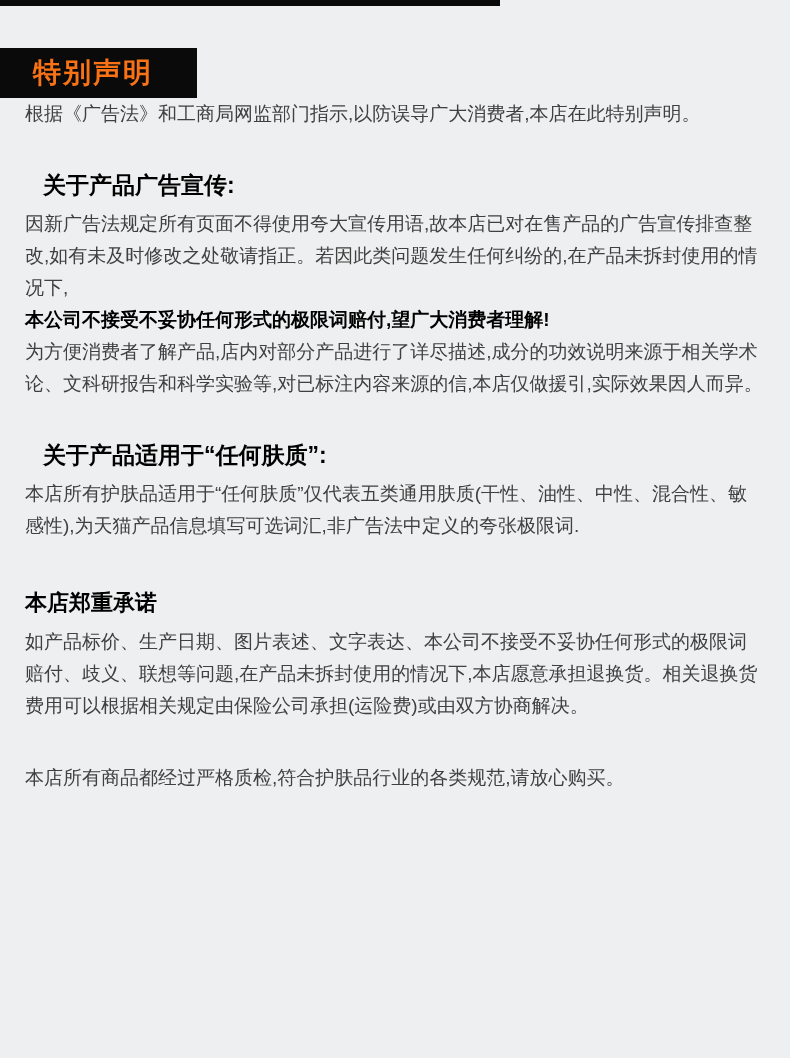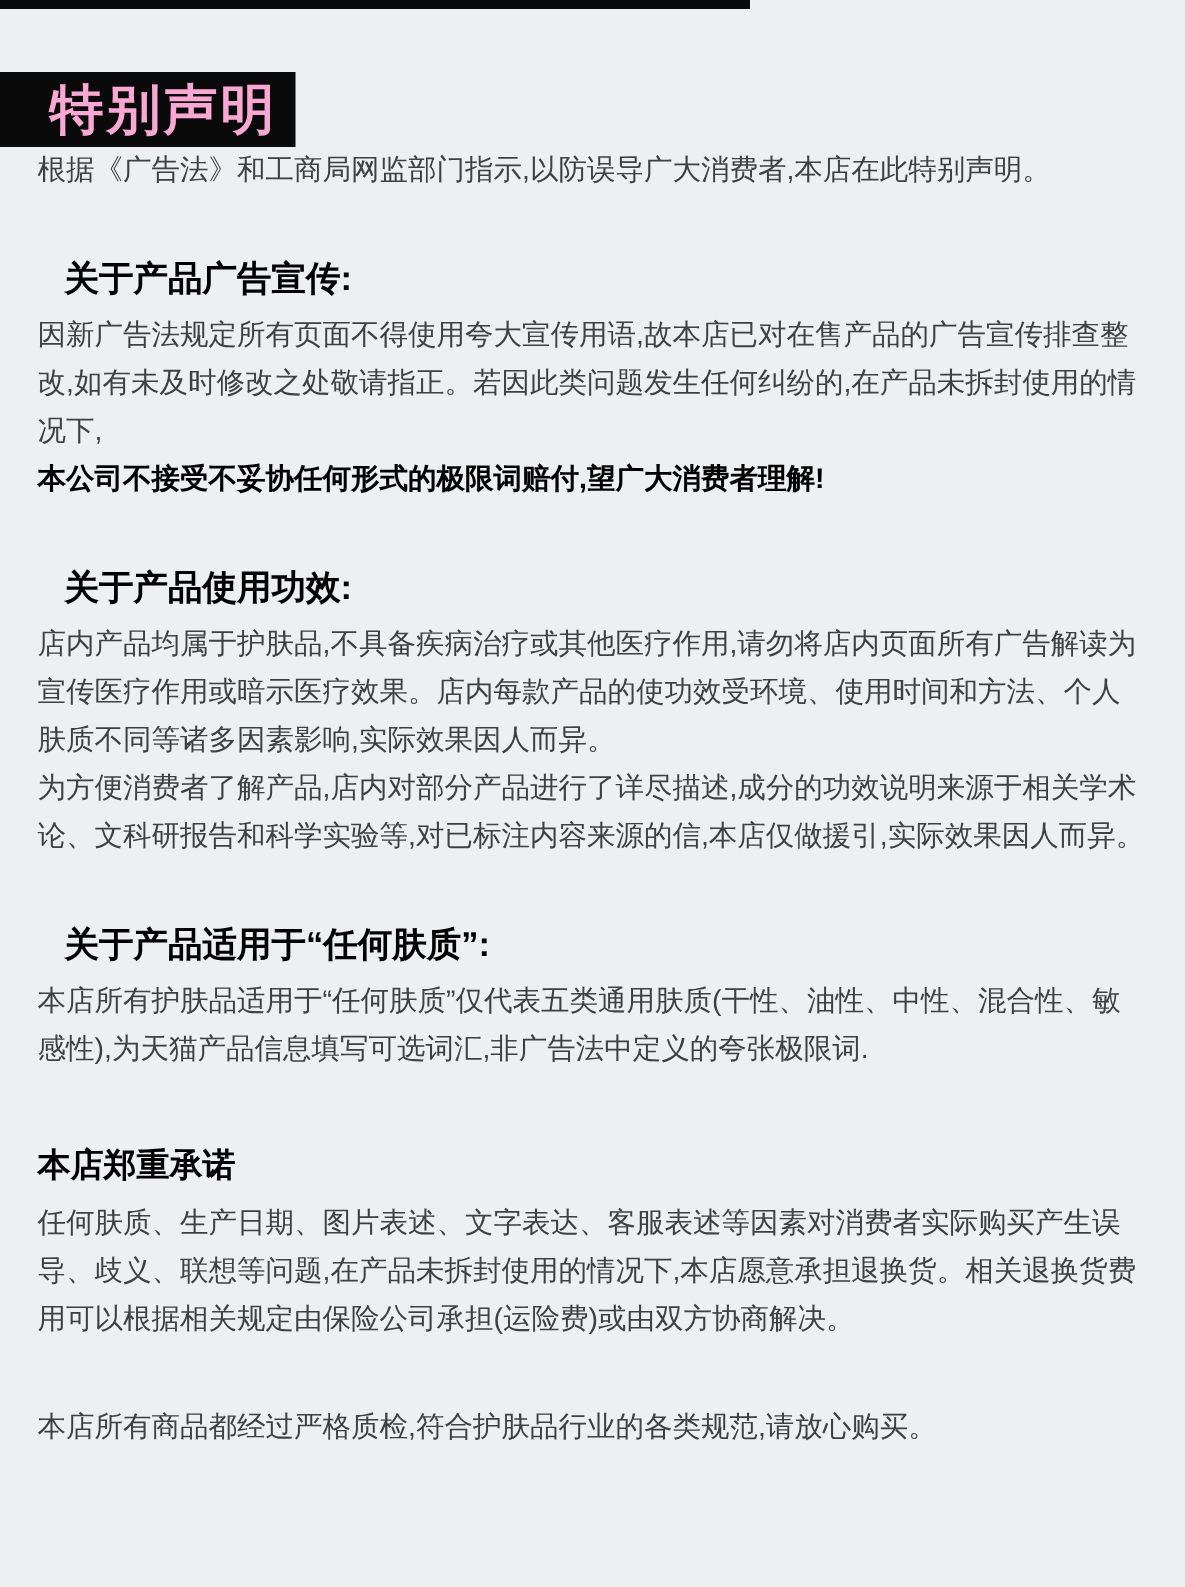--- a/index.html
+++ b/index.html
@@ -17,22 +17,22 @@
   }
   .title-box{
     margin:48px 0 0 0;
     width:197px;height:50px;
     background:#0a0a0a;
     display:flex;align-items:center;
     box-sizing:border-box;
     padding-left:33px;
   }
   .title-box span{
-    color:#f9a8d4;
-    font-size:36px;
+    color:#f97316;
+    font-size:28px;
     font-weight:bold;
     letter-spacing:2px;
     white-space:nowrap;
   }
   .content{
     padding:0 25px;
     color:#404040;
     font-size:19px;
     line-height:32px;
   }
@@ -76,37 +76,33 @@
 <div class="content">
 
   <p class="body-par intro">根据《广告法》和工商局网监部门指示,以防误导广大消费者,本店在此特别声明。</p>
 
   <section>
     <h2 class="section-heading">关于产品广告宣传:</h2>
     <p class="body-par">因新广告法规定所有页面不得使用夸大宣传用语,故本店已对在售产品的广告宣传排查整改,如有未及时修改之处敬请指正。若因此类问题发生任何纠纷的,在产品未拆封使用的情况下,</p>
     <p class="body-par bold">本公司不接受不妥协任何形式的极限词赔付,望广大消费者理解!</p>
   </section>
 
-  <section>
-    <h2 class="section-heading">关于产品使用功效:</h2>
-    <p class="body-par">店内产品均属于护肤品,不具备疾病治疗或其他医疗作用,请勿将店内页面所有广告解读为宣传医疗作用或暗示医疗效果。店内每款产品的使功效受环境、使用时间和方法、个人肤质不同等诸多因素影响,实际效果因人而异。</p>
-  </section>
 
   <section>
     <p class="body-par">为方便消费者了解产品,店内对部分产品进行了详尽描述,成分的功效说明来源于相关学术论、文科研报告和科学实验等,对已标注内容来源的信,本店仅做援引,实际效果因人而异。</p>
   </section>
 
   <section>
     <h2 class="section-heading">关于产品适用于“任何肤质”:</h2>
     <p class="body-par">本店所有护肤品适用于“任何肤质”仅代表五类通用肤质(干性、油性、中性、混合性、敏感性),为天猫产品信息填写可选词汇,非广告法中定义的夸张极限词.</p>
   </section>
 
   <section>
     <h2 class="promise-heading">本店郑重承诺</h2>
-    <p class="body-par">任何肤质、生产日期、图片表述、文字表达、客服表述等因素对消费者实际购买产生误导、歧义、联想等问题,在产品未拆封使用的情况下,本店愿意承担退换货。相关退换货费用可以根据相关规定由保险公司承担(运险费)或由双方协商解决。</p>
+    <p class="body-par">如产品标价、生产日期、图片表述、文字表达、本公司不接受不妥协任何形式的极限词赔付、歧义、联想等问题,在产品未拆封使用的情况下,本店愿意承担退换货。相关退换货费用可以根据相关规定由保险公司承担(运险费)或由双方协商解决。</p>
   </section>
 
   <div class="footer-block">
     <p class="body-par">本店所有商品都经过严格质检,符合护肤品行业的各类规范,请放心购买。</p>
 
   </div>
 
 </div>
 
 </body></html>

